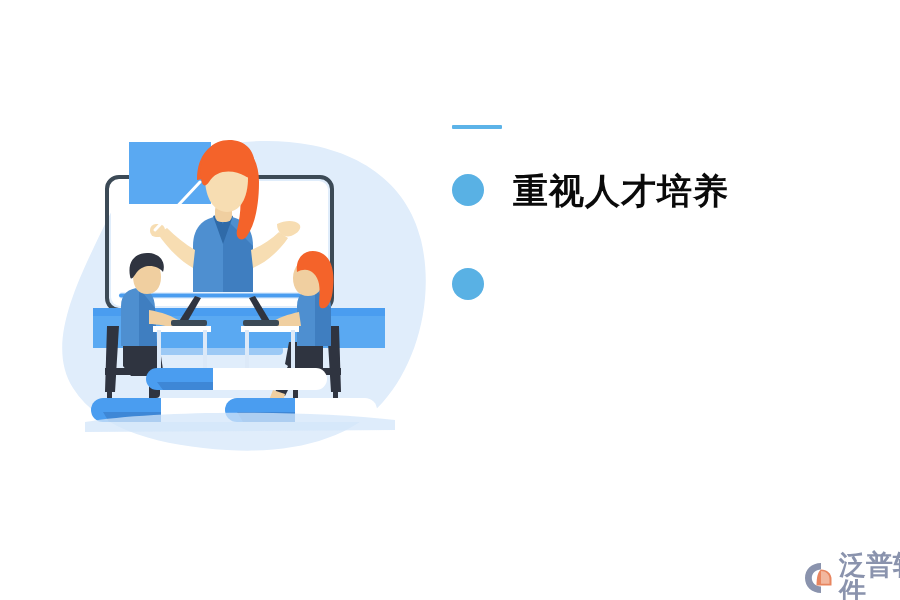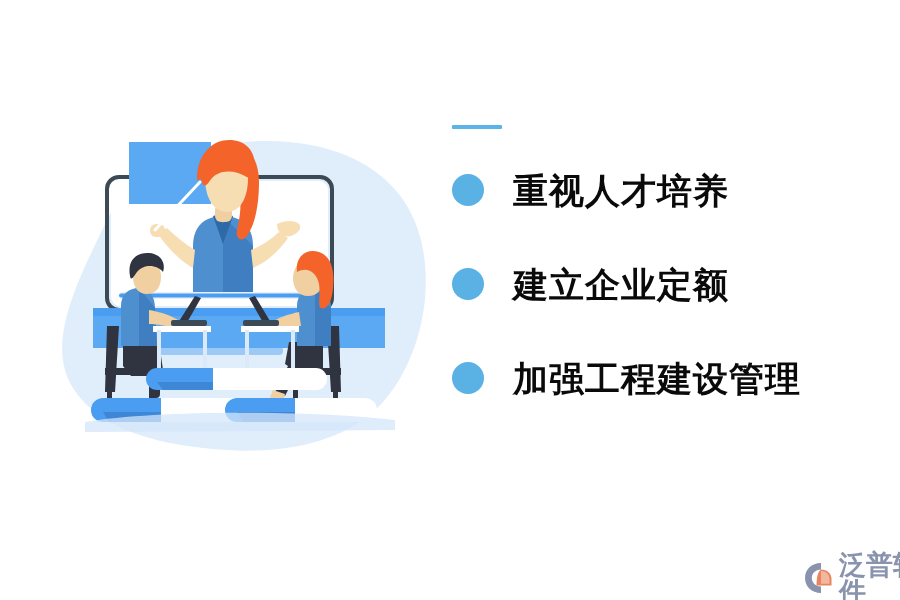--- a/index.html
+++ b/index.html
@@ -190,27 +190,22 @@
 
     <div class="bullets">
 
       <div class="bullet-row">
         <span class="dot"></span>
         <span class="bullet-text">重视人才培养</span>
       </div>
 
       <div class="bullet-row">
         <span class="dot"></span>
-        <span class="bullet-text">建立企业定额</span>
       </div>
 
-      <div class="bullet-row">
-        <span class="dot"></span>
-        <span class="bullet-text">加强工程建设管理</span>
-      </div>
 
     </div>
   </div>
 
   <div class="logo">
     <div class="logo-row">
       <svg class="logo-mark" viewBox="0 0 34 32">
         <path fill="#8a93ad" d="M17,1 C7.6,1 1,7.6 1,16 C1,24.4 7.6,31 17,31 L17,24.5
              C11.6,24.5 7.8,20.8 7.8,16 C7.8,11.2 11.6,7.5 17,7.5 Z"></path>
         <path fill="#e8855f" d="M17,7.5 C23,7.5 27.5,11.6 27.5,16.8 L27.5,23.5 L12.5,23.5

